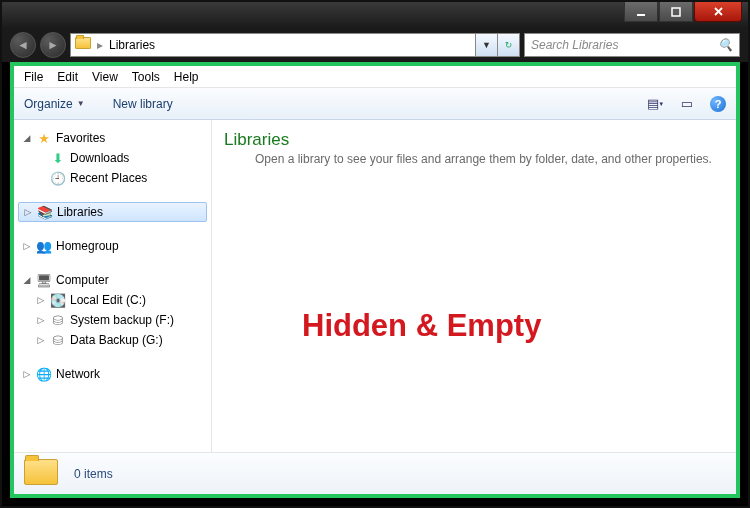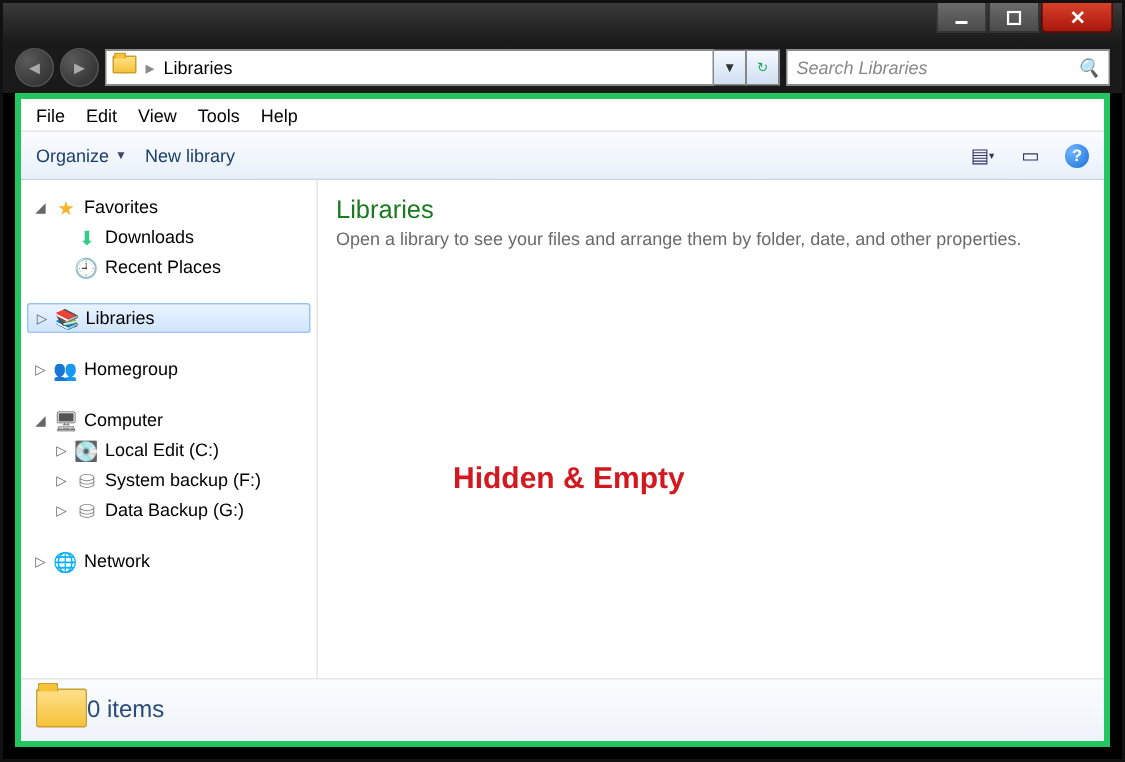--- a/index.html
+++ b/index.html
@@ -19,44 +19,44 @@
   .addr { flex: 1; background: #fff; border: 1px solid #888; display: flex; align-items: center; padding: 0 4px; gap: 6px; font-size: 12px; }
   .addr .icon { width: 16px; height: 16px; }
   .addrbtn { width: 22px; background: linear-gradient(#f5f9ff,#cfe0f2); border: 1px solid #888; border-left: none; display:flex; align-items:center; justify-content:center; font-size:9px; color:#333; }
   .addrbtn.refresh { color:#2a6; }
   .search { width: 216px; height: 24px; background: #fff; border: 1px solid #888; display: flex; align-items: center; padding: 0 6px; font-size: 12px; color: #888; font-style: italic; justify-content: space-between; }
 
   .client { position: absolute; left: 8px; right: 8px; top: 60px; bottom: 8px; background: #fff; border: 4px solid #22c55e; display: flex; flex-direction: column; }
   .menubar { height: 22px; display: flex; align-items: center; gap: 14px; padding: 0 10px; font-size: 12px; border-bottom: 1px solid #e5e5e5; }
   .menubar span { cursor: default; }
   .toolbar { height: 32px; background: linear-gradient(#fbfdff,#e8f0f9); border-bottom: 1px solid #c8d6e8; display: flex; align-items: center; padding: 0 10px; font-size: 12px; color: #1b3f6d; justify-content: space-between; }
-  .toolbar-left { display:flex; gap: 12px; align-items:center; }
+  .toolbar-left { display:flex; gap: 28px; align-items:center; }
   .org { display:flex; align-items:center; gap:4px; }
   .toolbar-right { display:flex; gap: 14px; align-items:center; color:#336; }
   .toolbtn { width:18px; height:18px; display:flex; align-items:center; justify-content:center; font-size:13px; }
 
   .body { flex:1; display:flex; overflow:hidden; }
   .tree { width: 198px; border-right: 1px solid #e5e5e5; padding: 8px 4px; font-size: 12px; overflow:auto; }
   .node { display:flex; align-items:center; height: 20px; padding-left: 4px; gap: 4px; white-space: nowrap; }
   .node .tw { width: 10px; font-size: 9px; color: #666; text-align:center; }
   .node .ic { width: 16px; height: 16px; display:flex; align-items:center; justify-content:center; font-size:13px; }
   .node.sel { background: linear-gradient(#eaf3ff,#cfe5ff); border: 1px solid #9cc3ef; border-radius: 2px; }
   .node.ind1 { padding-left: 18px; }
   .node.ind2 { padding-left: 18px; }
   .spacer { height: 14px; }
 
   .content { flex:1; padding: 10px 12px; position:relative; }
   .content h2 { font-size: 17px; font-weight: normal; color: #1a7a1f; margin-bottom: 2px; }
-  .content .sub { font-size: 12px; color: #6a6a6a; }
-
-  .status { height: 42px; border-top: 1px solid #e5e5e5; background: linear-gradient(#fbfdff,#eef3f9); display:flex; align-items:center; padding: 0 10px; gap: 0; font-size: 16px; color:#2a4a7a; }
+  .content .sub { font-size: 12px; color: #6a6a6a; margin-left: 31px; }
+
+  .status { height: 42px; border-top: 1px solid #e5e5e5; background: linear-gradient(#fbfdff,#eef3f9); display:flex; align-items:center; padding: 0 10px; gap: 16px; font-size: 12px; color:#2a4a7a; }
   .bigfolder { width: 34px; height: 30px; }
 
   .watermark { position:absolute; left:196px; top:66px; font-size:30px; font-weight:bold; color: rgba(120,120,120,0.85); letter-spacing:0.5px; pointer-events:none; font-family: Verdana, sans-serif; }
-  .overlay-red { position:absolute; left:300px; top:306px; font-size:20px; font-weight:bold; color:#d41820; font-family: Verdana, sans-serif; pointer-events:none; }
+  .overlay-red { position:absolute; left:300px; top:306px; font-size:31px; font-weight:bold; color:#d41820; font-family: Verdana, sans-serif; pointer-events:none; }
 
   
   .ico-fav { color:#f6b42c; }
   .ico-lib { color:#2a8; }
   .ico-hg  { color:#2a6fb5; }
   .ico-pc  { color:#555; }
   .ico-net { color:#2a6fb5; }
   .ico-disk{ color:#888; }
   .ico-dl  { color:#3c8; }
   .ico-folder { width:16px; height:12px; background: linear-gradient(#ffe08a,#f5c23a); border:1px solid #caa030; border-radius:1px; position:relative; }

